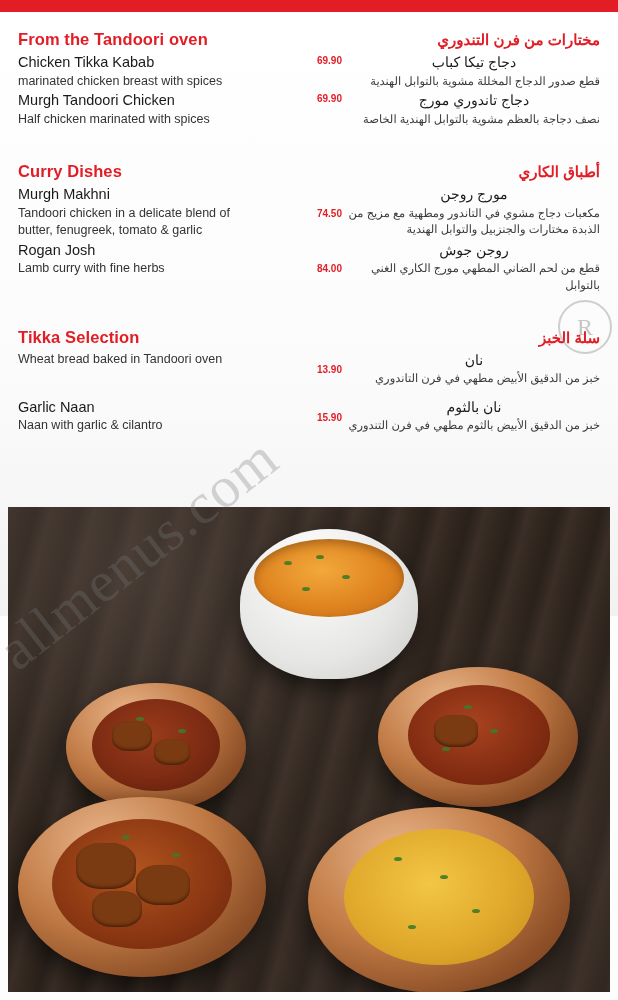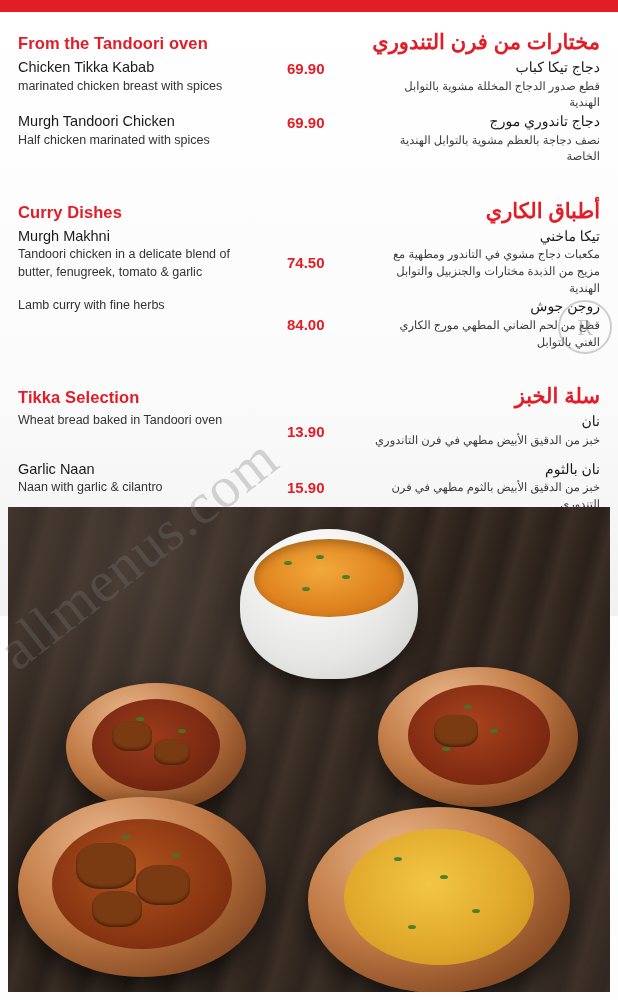--- a/index.html
+++ b/index.html
@@ -37,60 +37,61 @@
     margin-bottom: 4px;
   }
   .sec-en {
     color: #e21d26;
     font-size: 16.5px;
     font-weight: bold;
     letter-spacing: .1px;
   }
   .sec-ar {
     color: #e21d26;
-    font-size: 21px;
+    font-size: 15px;
     font-weight: bold;
     direction: rtl;
     text-align: right;
   }
   .item {
     display: grid;
     grid-template-columns: 252px 68px 1fr;
     align-items: start;
-    column-gap: 17px;
+    column-gap: 4px;
     margin-bottom: 1px;
   }
   .left-col { padding-right: 4px; }
   .name-en {
     font-size: 14.5px;
     color: #1a1a1a;
     line-height: 1.35;
   }
   .desc-en {
     font-size: 12.5px;
     color: #333;
     line-height: 1.4;
   }
   .price {
     color: #e21d26;
-    font-size: 15px;
+    font-size: 10px;
     font-weight: bold;
-    text-align: left;
+    text-align: right;
     padding-top: 2px;
     white-space: nowrap;
   }
   .right-col {
     direction: rtl;
     text-align: right;
     padding-left: 2px;
   }
   .name-ar {
     font-size: 14px;
     color: #1a1a1a;
     line-height: 1.4;
+    text-align: center;
   }
   .desc-ar {
     font-size: 11.5px;
     color: #3a3a3a;
     line-height: 1.45;
   }
   .price-mid {
     align-self: center;
   }
   .gap-sm { height: 10px; }
@@ -260,27 +261,28 @@
         <div class="sec-ar">أطباق الكاري</div>
       </div>
 
       <div class="item">
         <div class="left-col">
           <div class="name-en">Murgh Makhni</div>
           <div class="desc-en">Tandoori chicken in a delicate blend of butter, fenugreek, tomato &amp; garlic</div>
         </div>
         <div class="price price-mid">74.50</div>
         <div class="right-col">
-          <div class="name-ar">تيكا ماخني</div>
+          <div class="name-ar">مورج روجن</div>
           <div class="desc-ar">مكعبات دجاج مشوي في التاندور ومطهية مع مزيج من الذبدة مختارات والجنزبيل والتوابل الهندية</div>
         </div>
       </div>
 
       <div class="item">
         <div class="left-col">
+          <div class="name-en">Rogan Josh</div>
           <div class="desc-en">Lamb curry with fine herbs</div>
         </div>
         <div class="price price-mid">84.00</div>
         <div class="right-col">
           <div class="name-ar">روجن جوش</div>
           <div class="desc-ar">قطع من لحم الضاني المطهي مورج الكاري الغني بالتوابل</div>
         </div>
       </div>
     </div>
 

